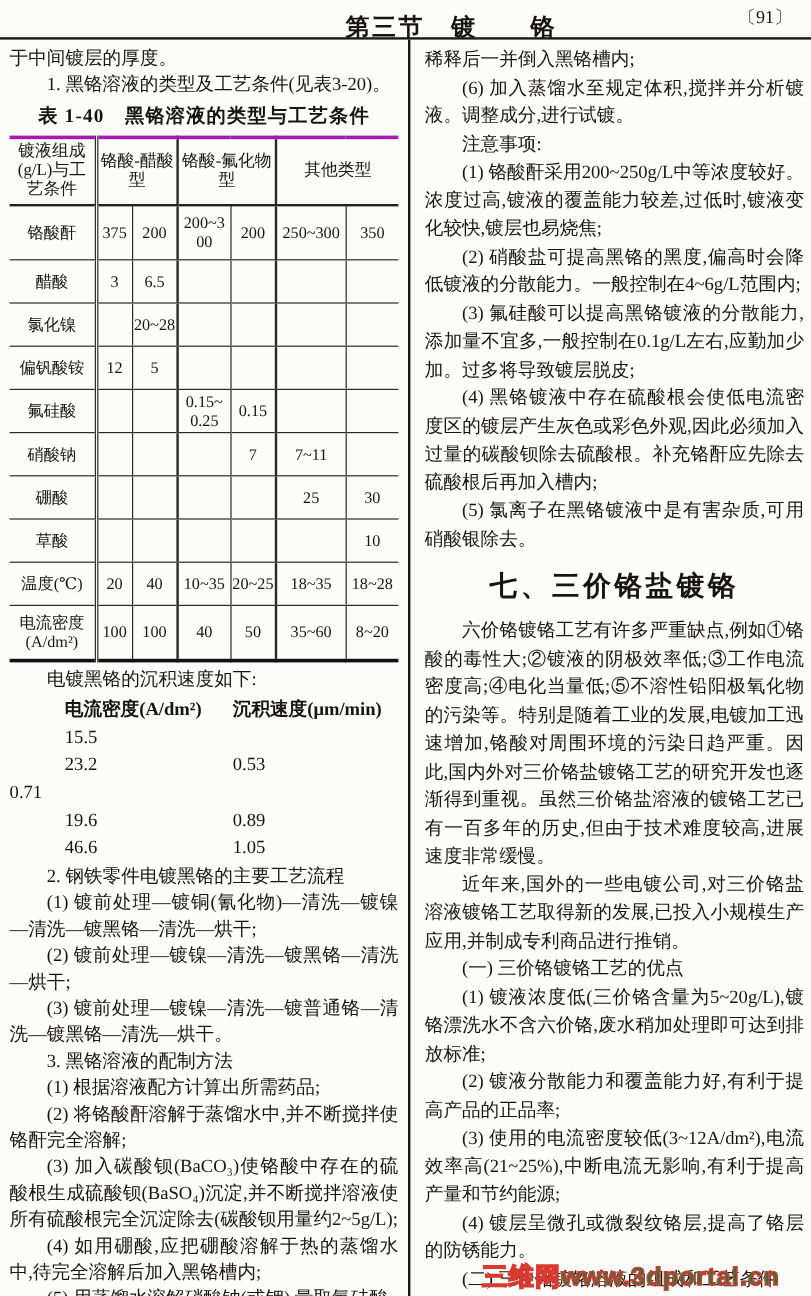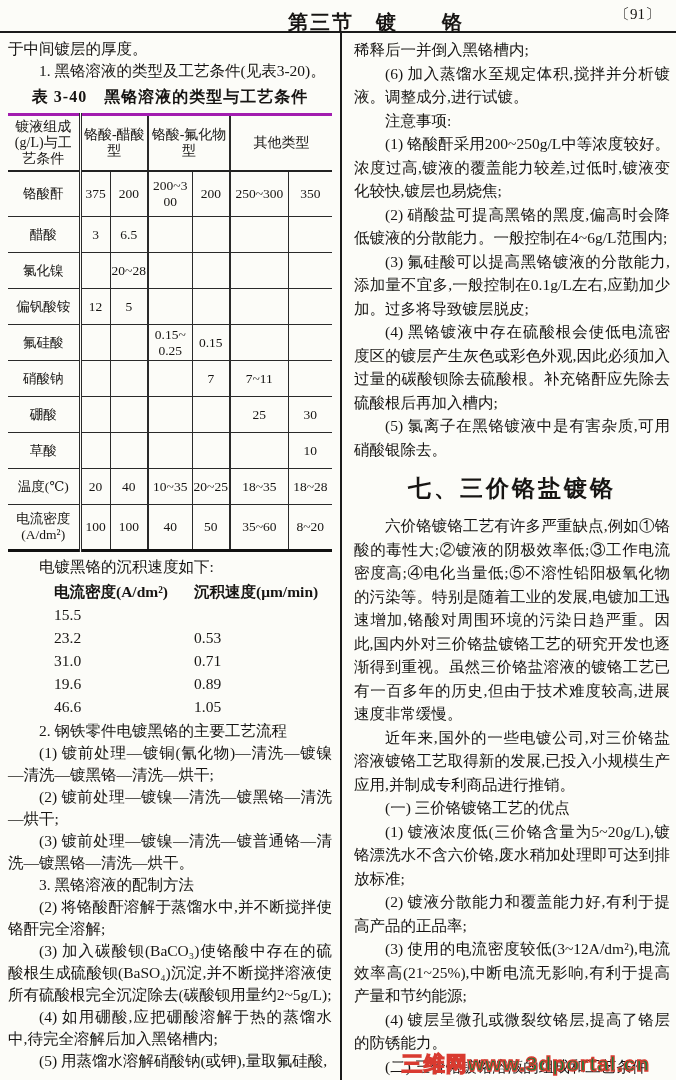--- a/index.html
+++ b/index.html
@@ -55,21 +55,21 @@
     <span class="head-title">第三节　镀　　铬</span>
     <span class="page-num">〔91〕</span>
   </div>
 
   <div class="columns">
 
     <div class="col-left">
       <p class="para">于中间镀层的厚度。</p>
       <p class="para indent">1. 黑铬溶液的类型及工艺条件(见表3-20)。</p>
 
-      <div class="table-caption">表 3-40　黑铬溶液的类型与工艺条件</div>
+      <div class="table-caption">表 1-40　黑铬溶液的类型与工艺条件</div>
 
       <table class="main">
         <colgroup>
           <col style="width:72px">
             <col style="width:30px">
             <col style="width:38px">
           <col style="width:44px">
             <col style="width:38px">
             <col style="width:58px">
             <col style="width:44px">
@@ -181,38 +181,38 @@
           <span class="dep-c2">沉积速度(μm/min)</span>
         </div>
         <div class="dep-row">
           <span class="dep-c1 bold">15.5</span>
         </div>
         <div class="dep-row">
           <span class="dep-c1 bold">23.2</span>
           <span class="dep-c2">0.53</span>
         </div>
         <div class="dep-row">
-          <span class="dep-c1">31.0</span>
           <span class="dep-c2">0.71</span>
         </div>
         <div class="dep-row">
           <span class="dep-c1">19.6</span>
           <span class="dep-c2">0.89</span>
         </div>
         <div class="dep-row">
           <span class="dep-c1 bold">46.6</span>
           <span class="dep-c2">1.05</span>
         </div>
       </div>
 
       <p class="para indent">2. 钢铁零件电镀黑铬的主要工艺流程</p>
       <p class="para indent">(1) 镀前处理—镀铜(氰化物)—清洗—镀镍—清洗—镀黑铬—清洗—烘干;</p>
       <p class="para indent">(2) 镀前处理—镀镍—清洗—镀黑铬—清洗—烘干;</p>
       <p class="para indent">(3) 镀前处理—镀镍—清洗—镀普通铬—清洗—镀黑铬—清洗—烘干。</p>
       <p class="para indent">3. 黑铬溶液的配制方法</p>
+      <p class="para indent">(1) 根据溶液配方计算出所需药品;</p>
       <p class="para indent">(2) 将铬酸酐溶解于蒸馏水中,并不断搅拌使铬酐完全溶解;</p>
       <p class="para indent">(3) 加入碳酸钡(BaCO₃)使铬酸中存在的硫酸根生成硫酸钡(BaSO₄)沉淀,并不断搅拌溶液使所有硫酸根完全沉淀除去(碳酸钡用量约2~5g/L);</p>
       <p class="para indent">(4) 如用硼酸,应把硼酸溶解于热的蒸馏水中,待完全溶解后加入黑铬槽内;</p>
       <p class="para indent">(5) 用蒸馏水溶解硝酸钠(或钾),量取氟硅酸,</p>
     </div>
 
     <div class="col-right">
       <p class="para">稀释后一并倒入黑铬槽内;</p>
       <p class="para indent">(6) 加入蒸馏水至规定体积,搅拌并分析镀液。调整成分,进行试镀。</p>
       <p class="para indent">注意事项:</p>

